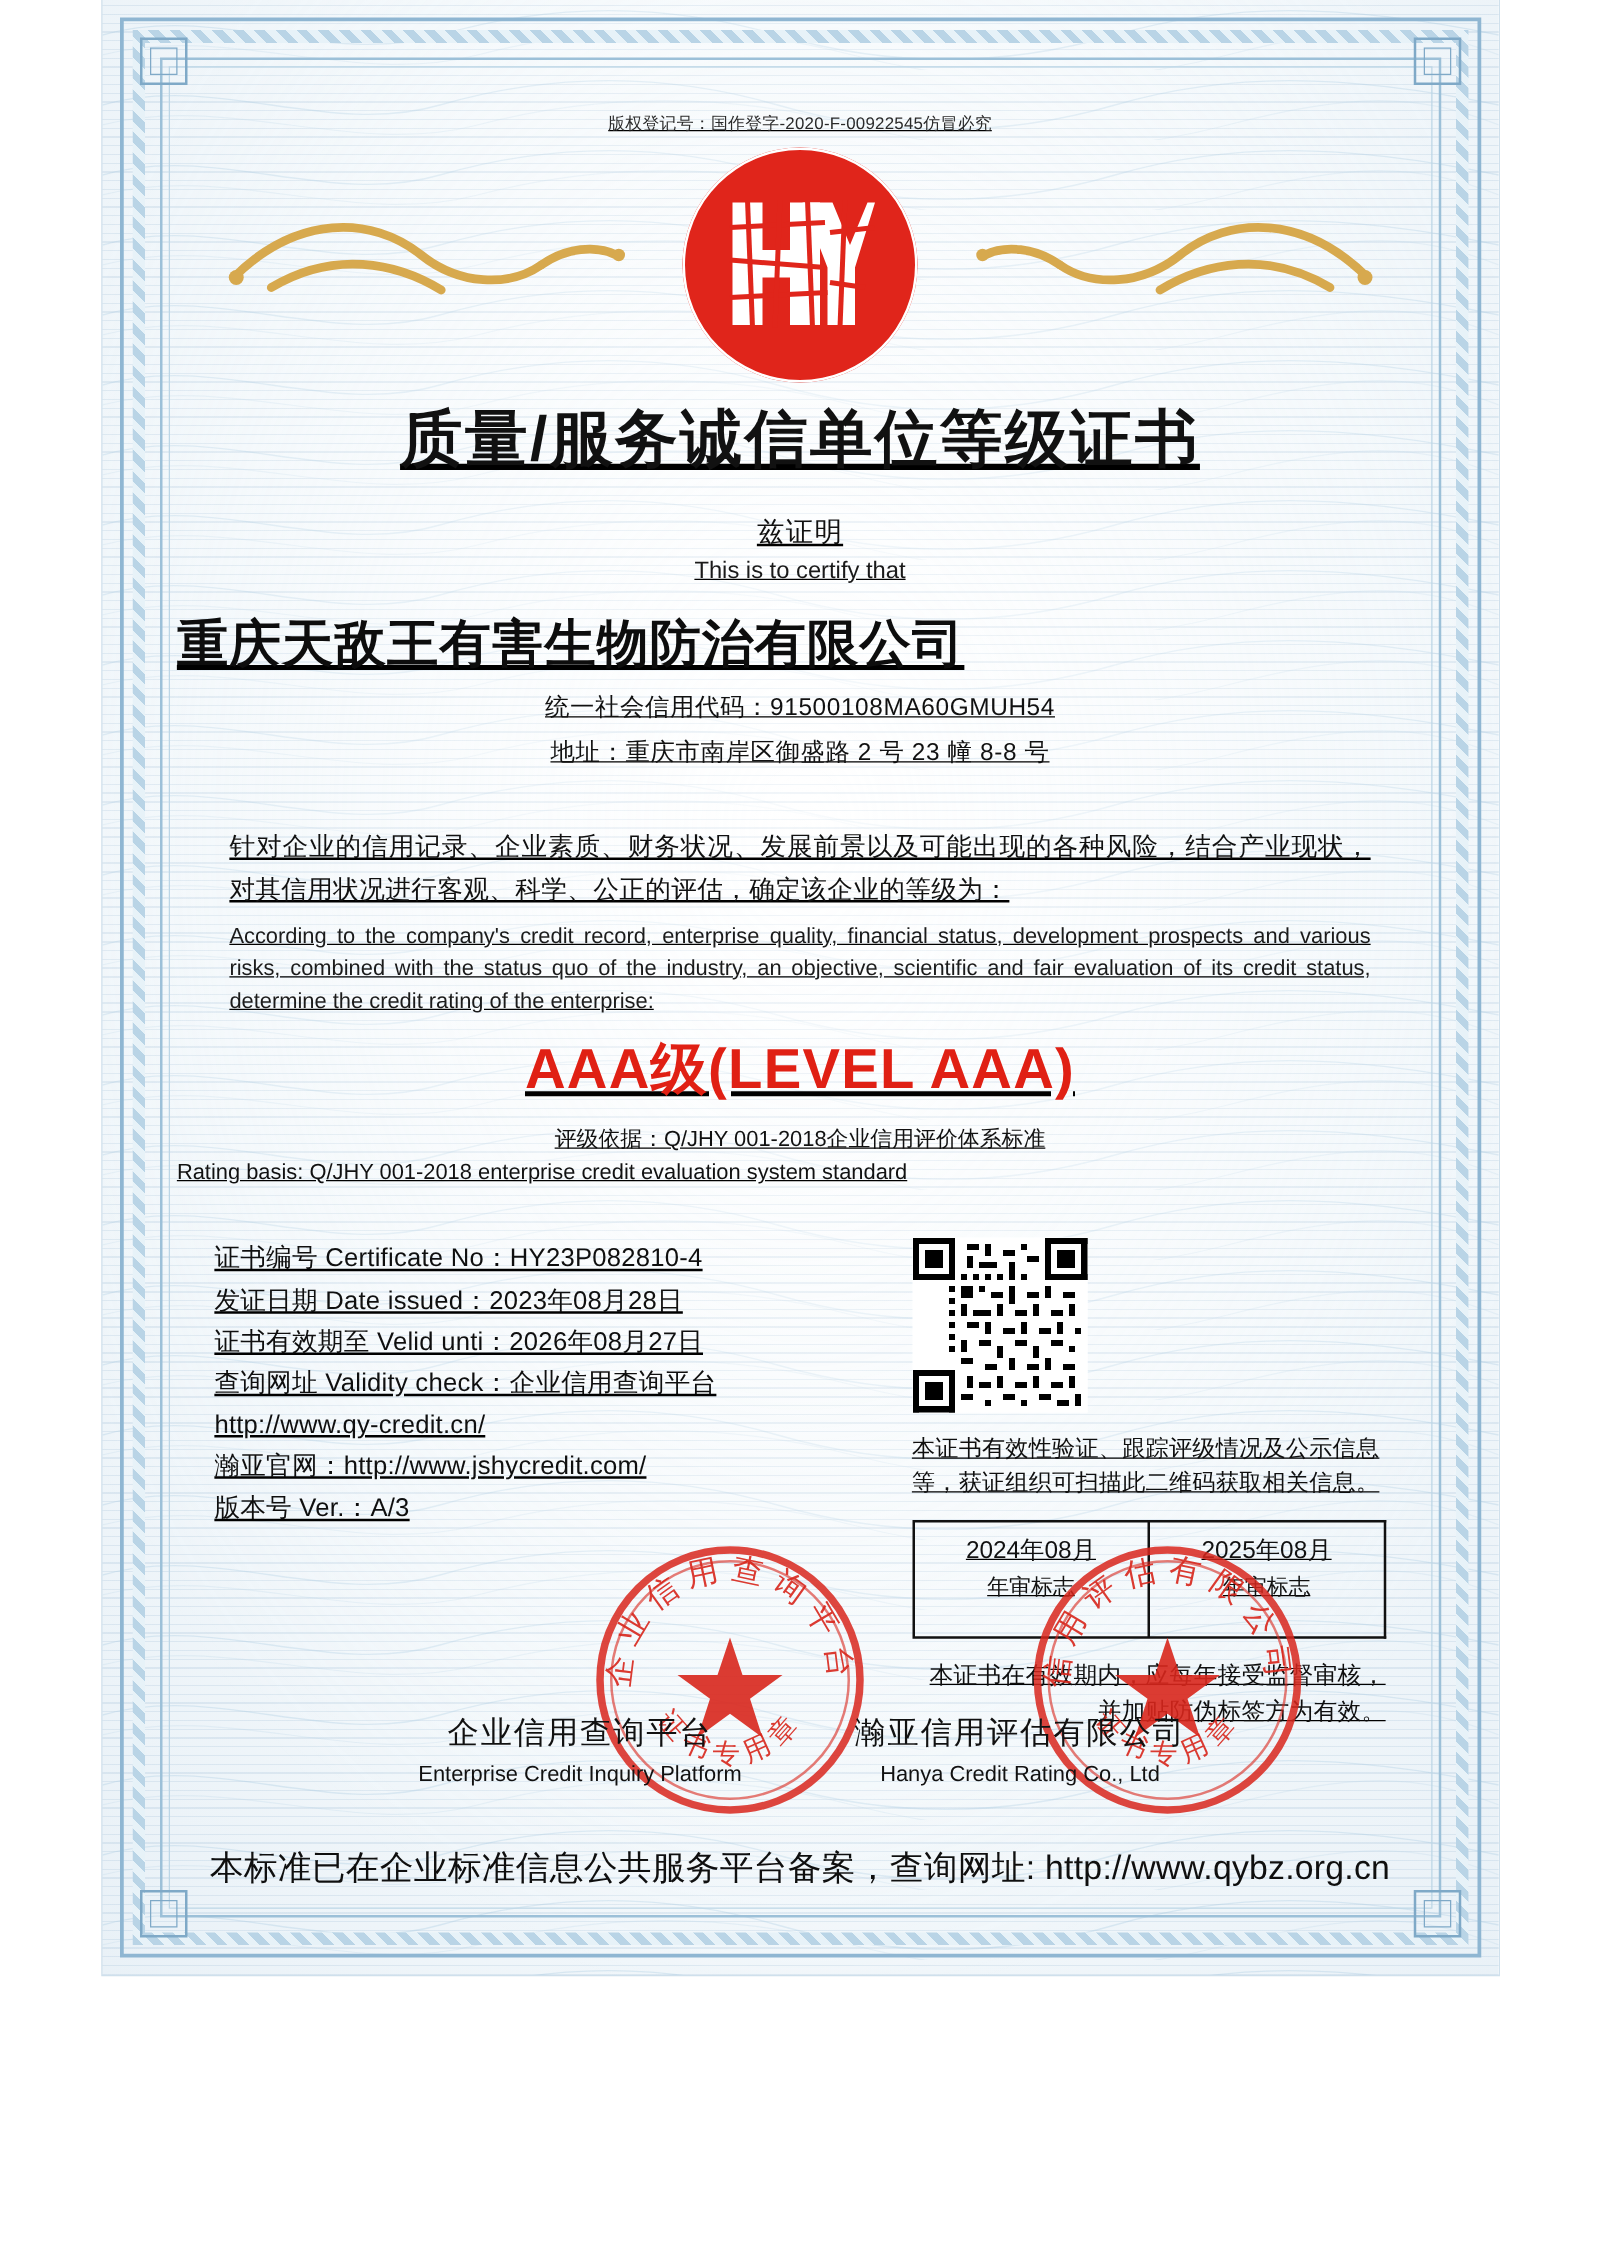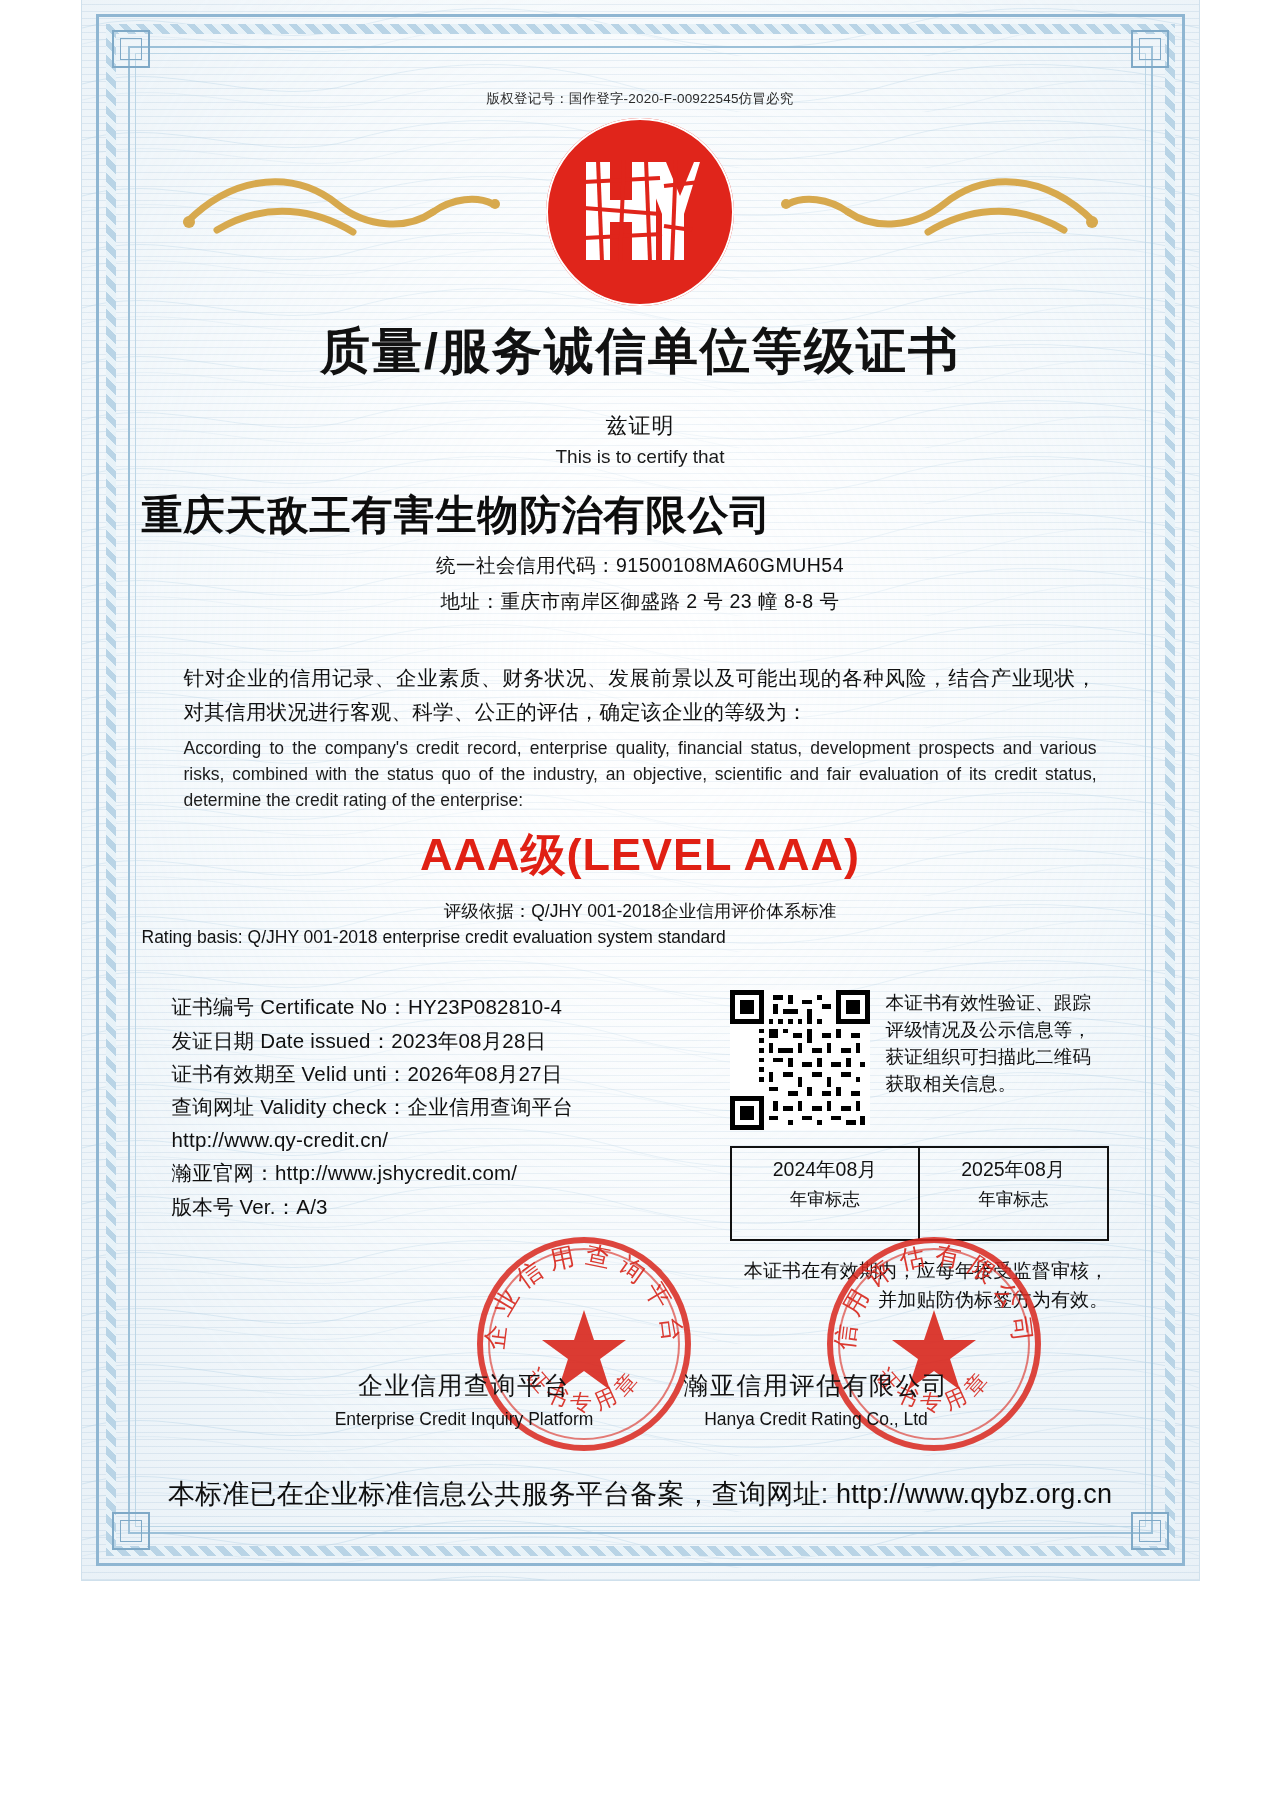--- a/index.html
+++ b/index.html
@@ -81,21 +81,21 @@
     border: 1px solid #7fa9c7;
   }
   .corner.tl { left: 30px; top: 30px; }
   .corner.tr { right: 30px; top: 30px; }
   .corner.bl { left: 30px; bottom: 30px; }
   .corner.br { right: 30px; bottom: 30px; }
 
   
   .content {
     position: absolute;
-    left: 60px; right: 60px; top: 58px; bottom: 58px;
+    left: 60px; right: 60px; top: 58px; bottom: 58px; text-decoration: underline;
   }
 
   .copyright-line {
     text-align: center;
     font-size: 13.5px;
     color: #2a2a2a;
     letter-spacing: .2px;
     margin-top: 32px;
   }
 
@@ -238,20 +238,21 @@
   }
 
   .details-right {
     flex: 1;
     display: flex;
     flex-direction: column;
   }
   .qr-row {
     display: flex;
     gap: 16px;
+    flex-direction: column;
   }
   .qr {
     width: 140px;
     height: 140px;
     flex: none;
     background: #fff;
   }
   .qr-note {
     font-size: 18.5px;
     line-height: 1.45;

